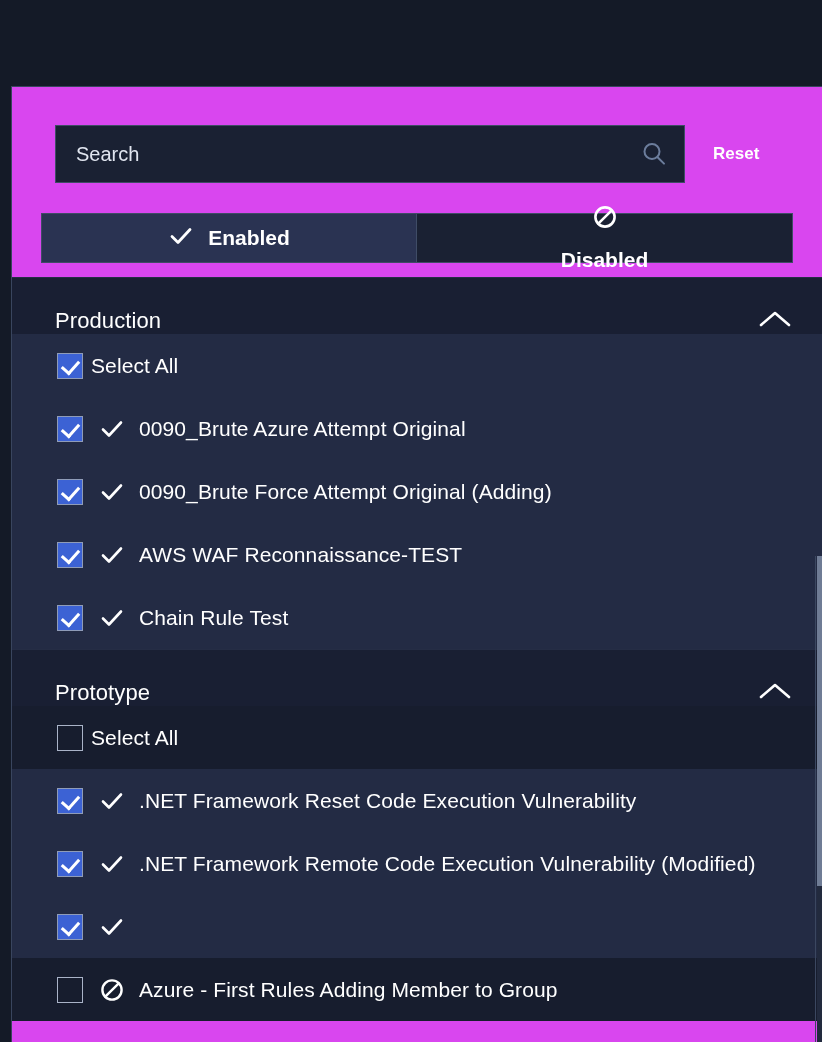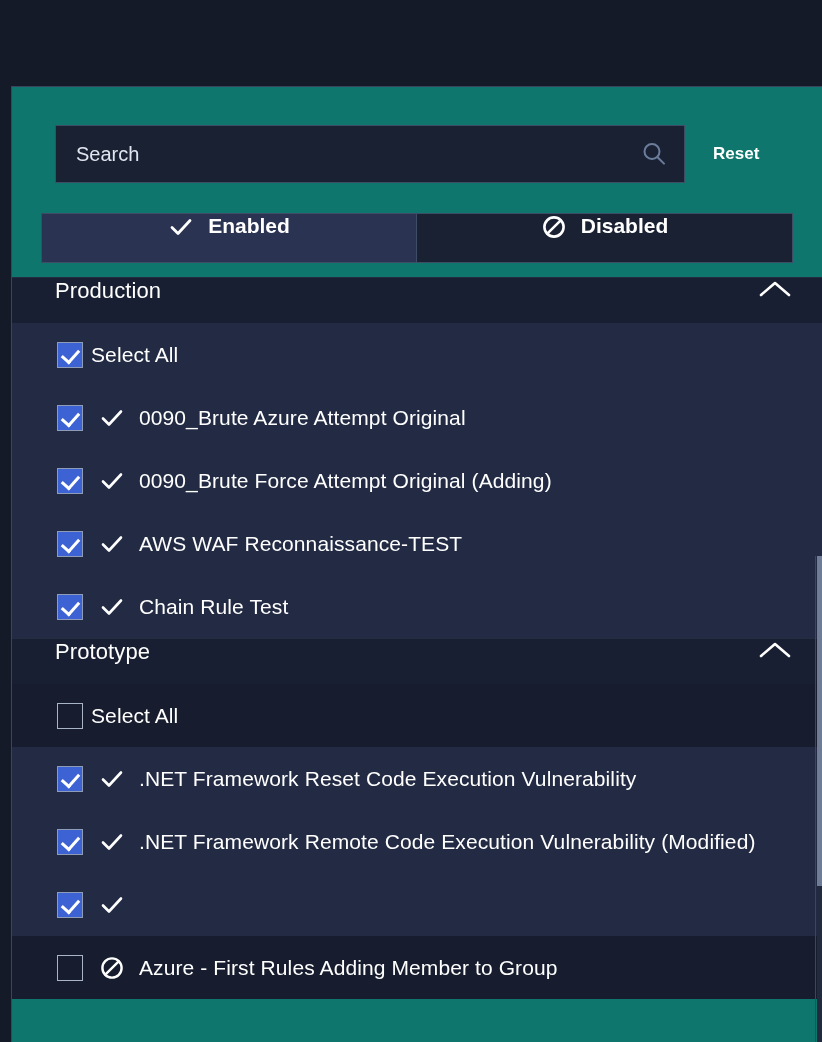--- a/index.html
+++ b/index.html
@@ -63,21 +63,21 @@
   
   .panel {
     position: absolute;
     left: 11px;
     top: 86px;
     width: 811px;
     height: 956px;
     box-sizing: border-box;
     border-left: 1px solid #39455e;
     border-top: 1px solid #39455e;
-    background: #0f766e;
+    background: #d946ef;
     overflow: hidden;
   }
 
   
   .search-row {
     position: absolute;
     left: 43px;
     top: 38px;
     display: flex;
     align-items: center;
@@ -134,41 +134,41 @@
     top: 126px;
     width: 752px;
     height: 50px;
     display: flex;
   }
   .tab {
     flex: 1 1 50%;
     box-sizing: border-box;
     border: 1px solid #3f4c66;
     display: flex;
-    align-items: flex-start;
+    align-items: center;
     justify-content: center;
     gap: 14px;
     cursor: pointer;
     background: #1a2133;
   }
-  .tab + .tab { border-left: 0; }
+  .tab + .tab { border-left: 0; flex-direction: column; }
   .tab.selected { background: #2a3352; }
   .tab-label {
     font-size: 21px;
     font-weight: bold;
     color: #ffffff;
   }
   .tab-ico { width: 26px; height: 26px; flex: none; }
 
   
   .group-header {
-    height: 46px;
+    height: 57px;
     background: #191f33;
     display: flex;
-    align-items: flex-start;
+    align-items: flex-end;
     justify-content: space-between;
     padding: 0 30px 0 43px;
     box-sizing: border-box;
     cursor: pointer;
     border-top: 1px solid #252d45;
   }
   .group-title {
     font-size: 22px;
     color: #ffffff;
     letter-spacing: 0.1px;

